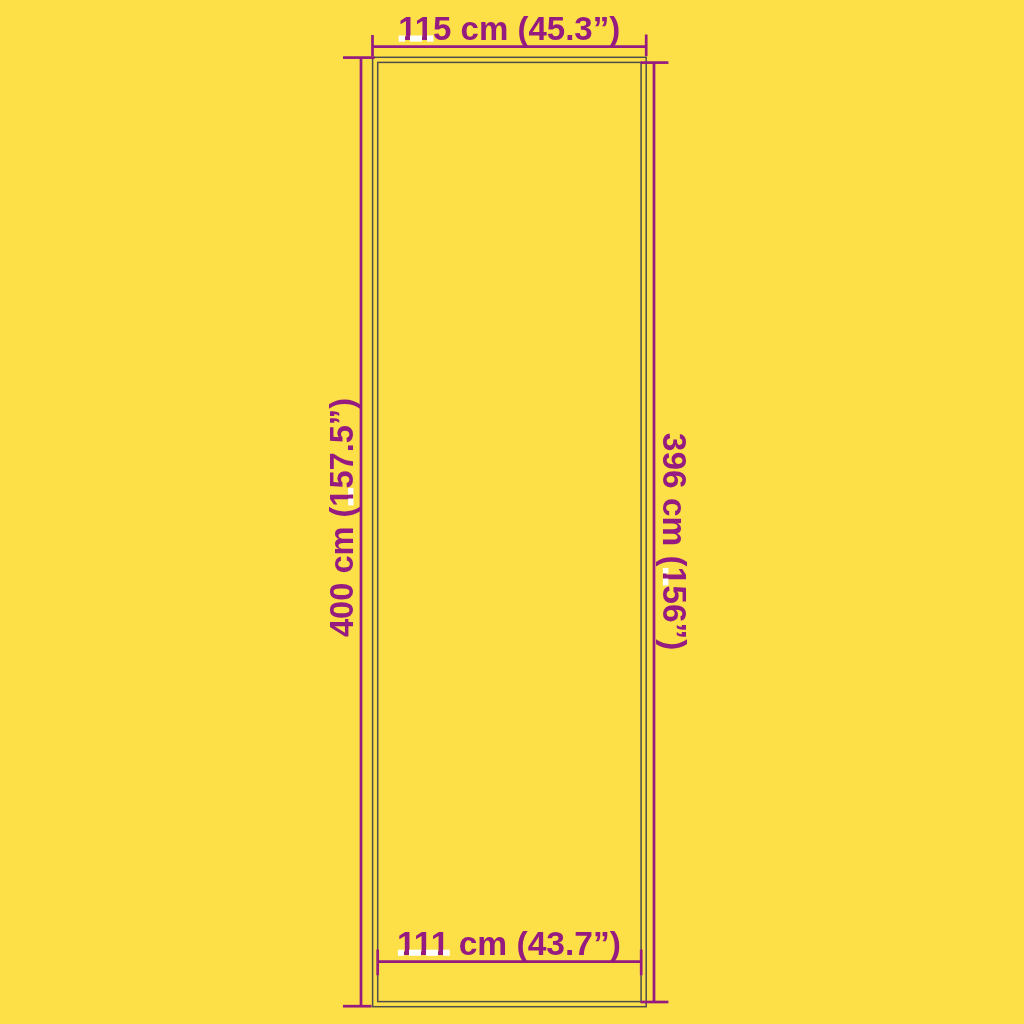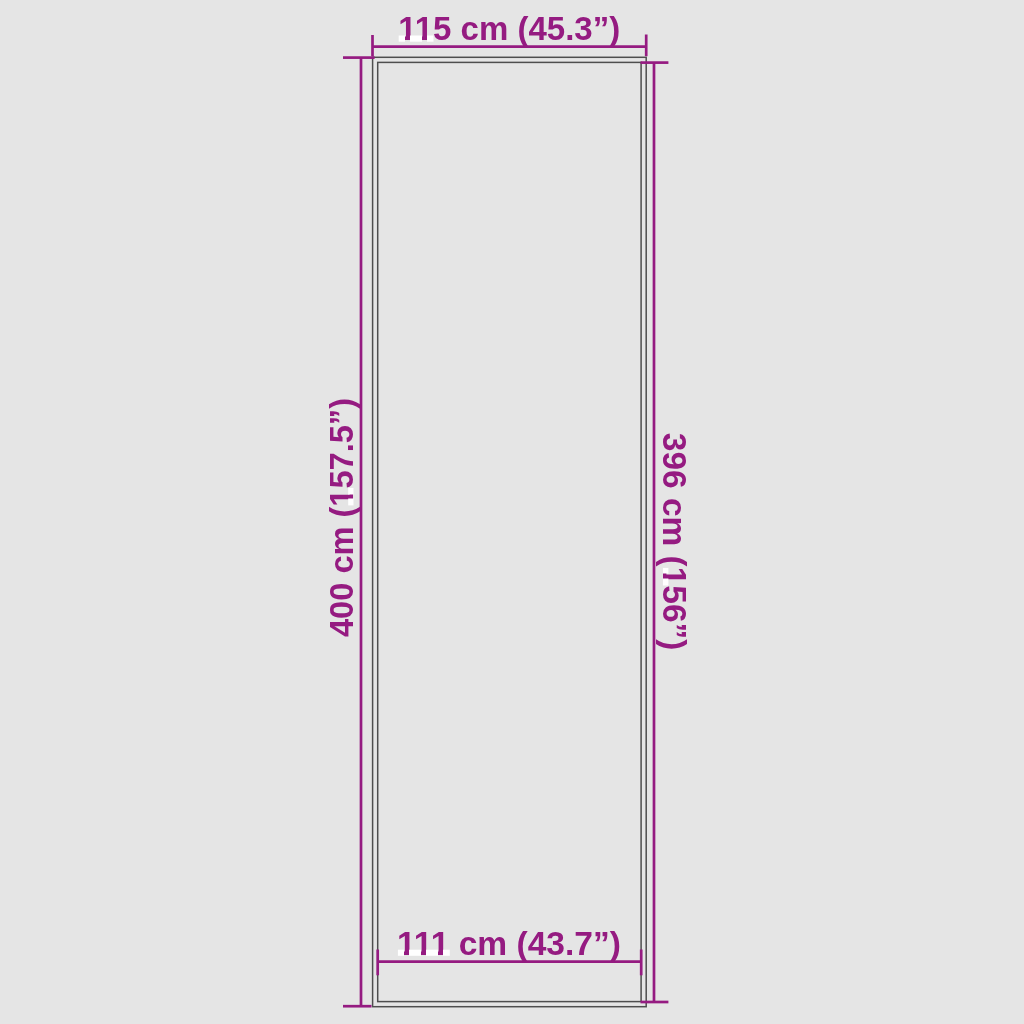--- a/index.html
+++ b/index.html
@@ -1,17 +1,17 @@
 <!DOCTYPE html>
 <html><head>
 <meta charset="utf-8">
 <title>Mat dimensions</title>
 <style>
   html,body{margin:0;padding:0;background:#ffffff;}
-  .canvas{position:relative;width:1024px;height:1024px;background:#e5e5e5;overflow:hidden;}
+  .canvas{position:relative;width:1024px;height:1024px;background:#fde047;overflow:hidden;}
   svg text{font-family:"Liberation Sans",sans-serif;font-weight:700;}
 </style>
 </head>
 <body>
 
 <div class="canvas">
 <svg width="1024" height="1024" viewBox="0 0 1024 1024" xmlns="http://www.w3.org/2000/svg">
 
   <rect x="372.6" y="57.3" width="273.6" height="949.4" fill="none" stroke="#4e4e4e" stroke-width="1.5"></rect>
 

